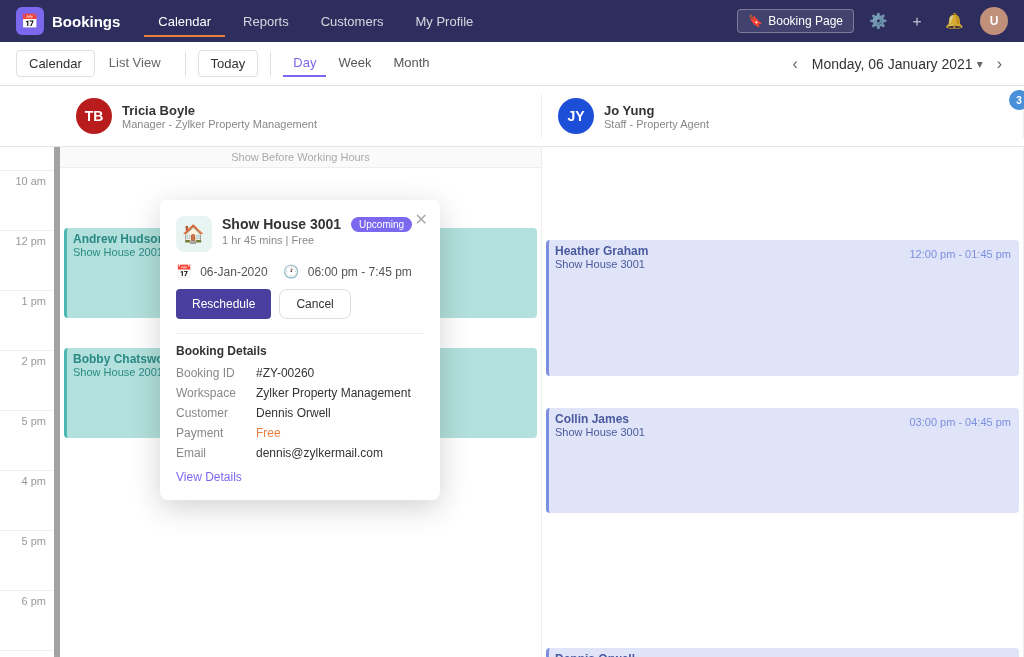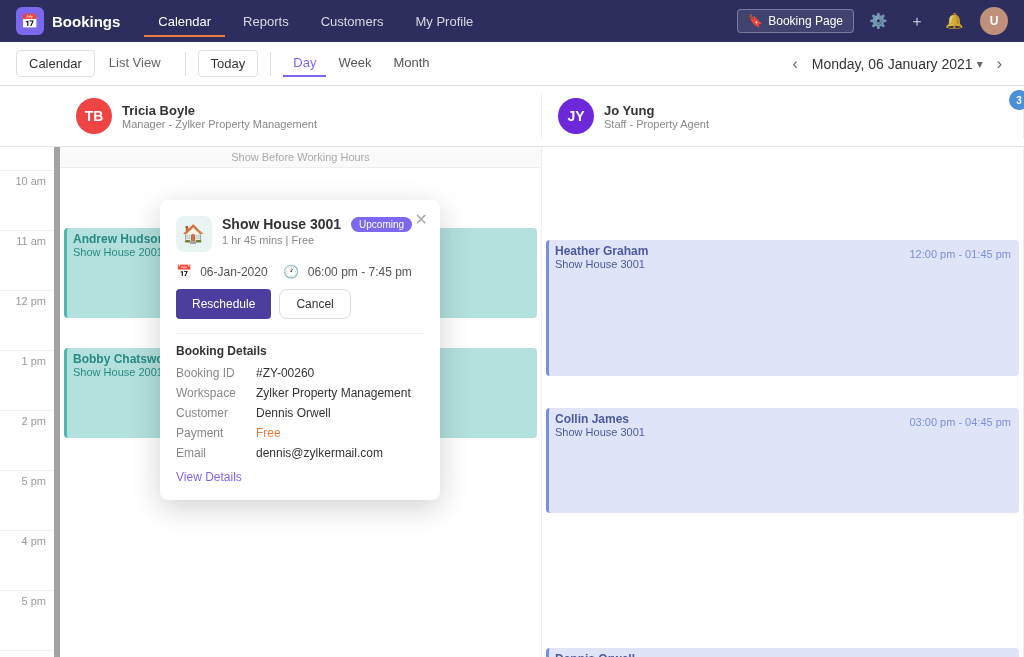--- a/index.html
+++ b/index.html
@@ -142,28 +142,28 @@
       flex: 1;
       display: flex;
       align-items: center;
       padding: 4px 16px;
       border-right: 1px solid #eee;
       position: relative;
     }
     .staff-avatar {
       width: 36px; height: 36px;
       border-radius: 50%;
-      background: #ef4444;
+      background: #b91c1c;
       margin-right: 10px;
       flex-shrink: 0;
       overflow: hidden;
       display: flex; align-items: center; justify-content: center;
       color: white; font-weight: bold; font-size: 14px;
     }
-    .staff-avatar.jo { background: #6d28d9; }
+    .staff-avatar.jo { background: #1d4ed8; }
     .staff-info .name { font-weight: 600; font-size: 13px; color: #333; }
     .staff-info .role { font-size: 11px; color: #888; }
     .staff-badge {
       position: absolute;
       right: -6px; top: -4px;
       width: 20px; height: 20px;
       border-radius: 50%;
       background: #e87d3e;
       color: white;
       font-size: 10px;
@@ -406,23 +406,20 @@
   </div>
 
   <div class="calendar-grid">
 
     <div class="time-column">
       <div style="height:24px;border-bottom:1px solid #eee;"></div>
       <div class="time-slot">
           <span>10 am</span>
         </div>
       <div class="time-slot">
-          <span>11 am</span>
-        </div>
-      <div class="time-slot">
           <span>12 pm</span>
         </div>
       <div class="time-slot">
           <span>1 pm</span>
         </div>
       <div class="time-slot">
           <span>2 pm</span>
         </div>
       <div class="time-slot">
           <span>5 pm</span>

